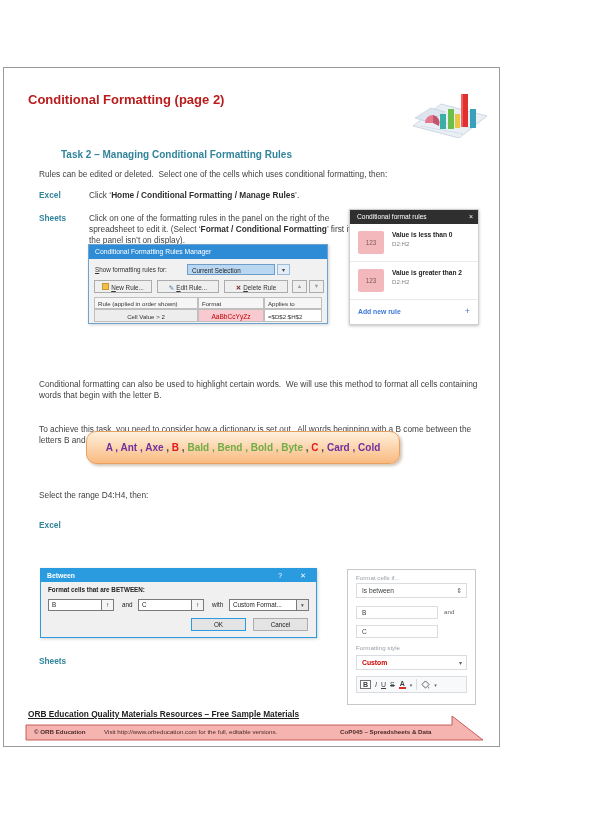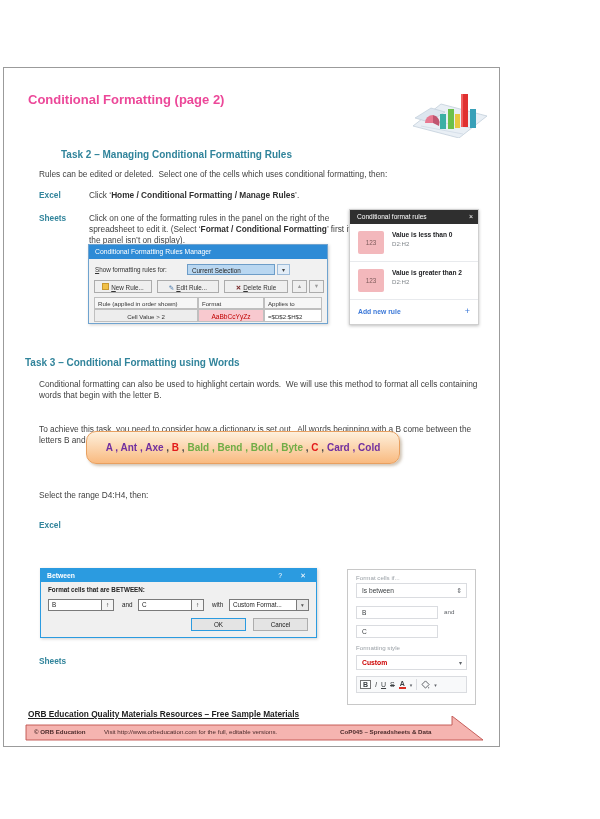--- a/index.html
+++ b/index.html
@@ -2,21 +2,21 @@
 <html lang="en"><head>
 <meta charset="utf-8">
 <style>
   html,body{margin:0;padding:0;background:#fff;}
   .canvas{position:relative;width:600px;height:819px;background:#fff;overflow:hidden;
           font-family:"Liberation Sans",sans-serif;color:#3f3f3f;}
   .page{position:absolute;left:3px;top:67px;width:495px;height:678px;background:#fff;
         border:1.5px solid #9b9b9b;}
   .abs{position:absolute;}
   .p{font-size:8.3px;line-height:11px;color:#3f3f3f;white-space:pre-wrap;}
-  .doc-title{margin:0;font-size:13px;font-weight:bold;color:#ec4899;}
+  .doc-title{margin:0;font-size:13px;font-weight:bold;color:#b91c1c;}
   .task-heading{font-size:10px;font-weight:bold;color:#31849B;}
   .sublabel{font-size:8.3px;font-weight:bold;color:#31849B;}
   b{font-weight:bold;color:#2f2f2f;}
   
   .rm-dialog{left:84px;top:176px;width:238px;height:78px;border:1px solid #6FA3CF;background:#F1F1F1;
              box-shadow:1px 1px 3px rgba(0,0,0,.18);font-size:6.3px;}
   .rm-titlebar{position:absolute;left:0;top:0;right:0;height:14px;background:#2E8BD6;color:#fff;
                font-size:6.8px;line-height:14px;padding-left:6px;box-sizing:border-box;}
   .rm-row1{position:absolute;left:6px;top:19px;right:6px;height:12px;}
   .rm-label{position:absolute;left:0;top:2px;color:#333;}
@@ -173,21 +173,20 @@
         <span class="cf-swatch">123</span>
         <span class="cf-rtitle">Value is greater than 2</span>
         <span class="cf-range">D2:H2</span>
       </div>
       <div class="cf-footer">
         <span class="cf-add">Add new rule</span>
         <span class="cf-plus">+</span>
       </div>
     </div>
 
-    <div class="abs task-heading" style="left:21px;top:289px;">Task 3 – Conditional Formatting using Words</div>
     <div class="abs p" style="left:35px;top:311px;width:452px;">Conditional formatting can also be used to highlight certain words.  We will use this method to format all cells containing words that begin with the letter B.</div>
     <div class="abs p" style="left:35px;top:356px;width:452px;">To achieve this task, you need to consider how a dictionary is set out.  All words beginning with a B come between the letters B and C in a dictionary, e.g.:</div>
 
     <div class="abs dict-box"><span class="c-purple">A , Ant , Axe</span><span class="c-dark"> , </span><span class="c-red">B</span><span class="c-dark"> , </span><span class="c-green">Bald , Bend , Bold , Byte</span><span class="c-dark"> , </span><span class="c-red">C</span><span class="c-dark"> , </span><span class="c-purple">Card , Cold</span></div>
 
     <div class="abs p" style="left:35px;top:422px;">Select the range D4:H4, then:</div>
 
     <div class="abs sublabel" style="left:35px;top:452px;">Excel</div>
 
     <div class="abs bt-dialog">

